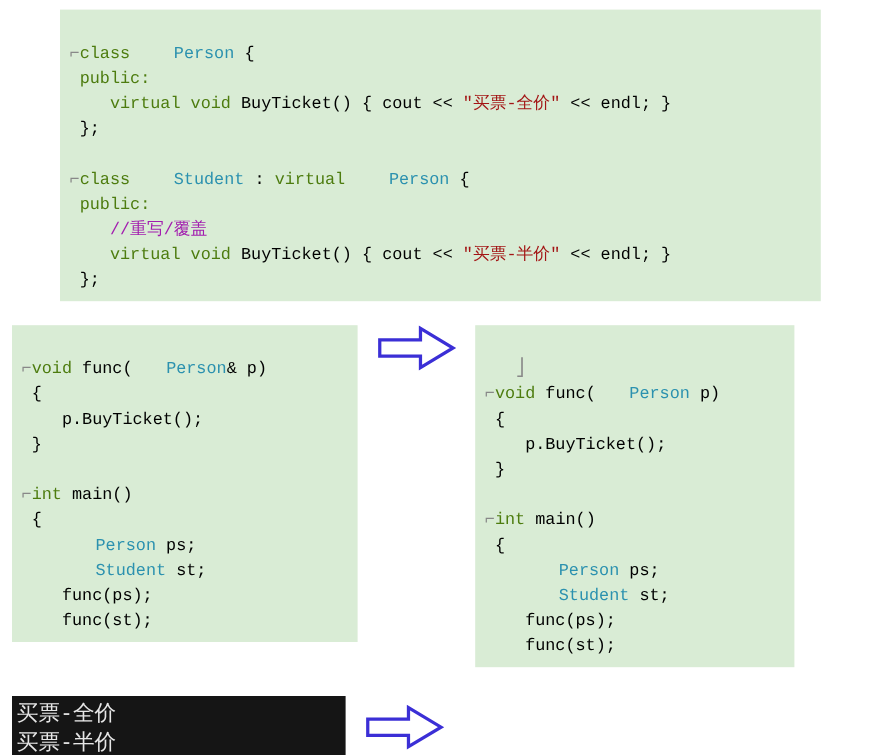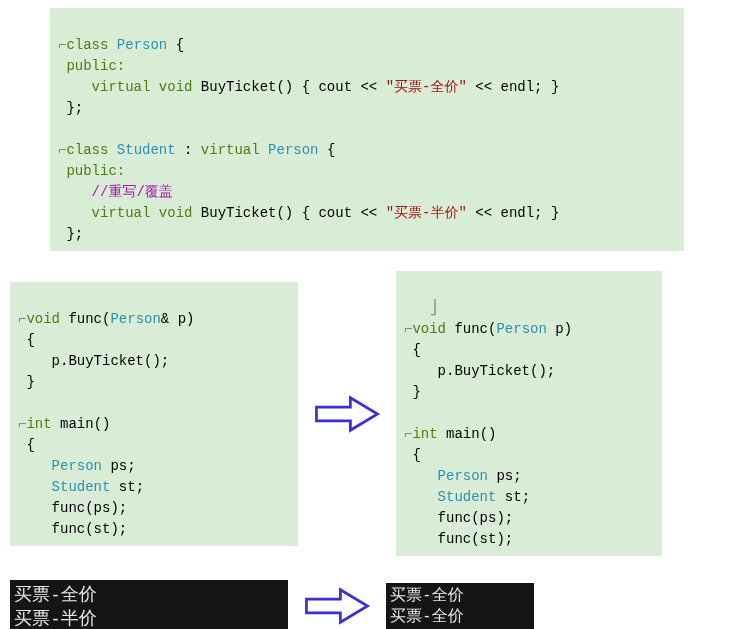--- a/index.html
+++ b/index.html
@@ -14,21 +14,21 @@
     background: #d9ecd5;
     padding: 6px 8px;
     line-height: 1.5;
     white-space: pre;
   }
   .top-block {
     margin: 8px 50px 0 50px;
   }
   .row {
     display: flex;
-    align-items: center;
+    align-items: flex-start;
     margin-top: 20px;
   }
   .left-block {
     margin-left: 10px;
     min-width: 260px;
     padding-right: 20px;
   }
   .right-block {
     margin-left: 0;
     min-width: 250px;
@@ -72,21 +72,21 @@
     color: #bfbfbf;
     font-family: "Microsoft YaHei", sans-serif;
     font-size: 14px;
     padding-left: 10px;
     flex: 1;
     text-align: right;
   }
 
   
   .kw   { color: #4d7c0f; }
-  .name { color: #2b91af; }
+  .name { color: #2b91af; margin-left: 28px; }
   .str  { color: #a31515; }
   .com  { color: #a21caf; }
   .txt  { color: #000; }
   .bracket { color: #888; }
 </style>
 </head>
 <body>
 
 <div class="code-block top-block">
 <span class="bracket">⌐</span><span class="kw">class</span><span> </span><span class="name">Person</span><span class="txt"> {</span>
@@ -145,16 +145,14 @@
 <span>买票-半价</span></div>
 
   <div class="arrow-cell">
     <div class="arrow">
       <svg viewBox="0 0 100 56">
         <path d="M5 18 L55 18 L55 4 L95 28 L55 52 L55 38 L5 38 Z" fill="none" stroke="#3b2fd6" stroke-width="4" stroke-linejoin="miter"></path>
       </svg>
     </div>
   </div>
 
-  <div class="console right-console"><span>买票-全价</span>
-<span>买票-全价</span></div>
 
 </div>
 
 </body></html>

